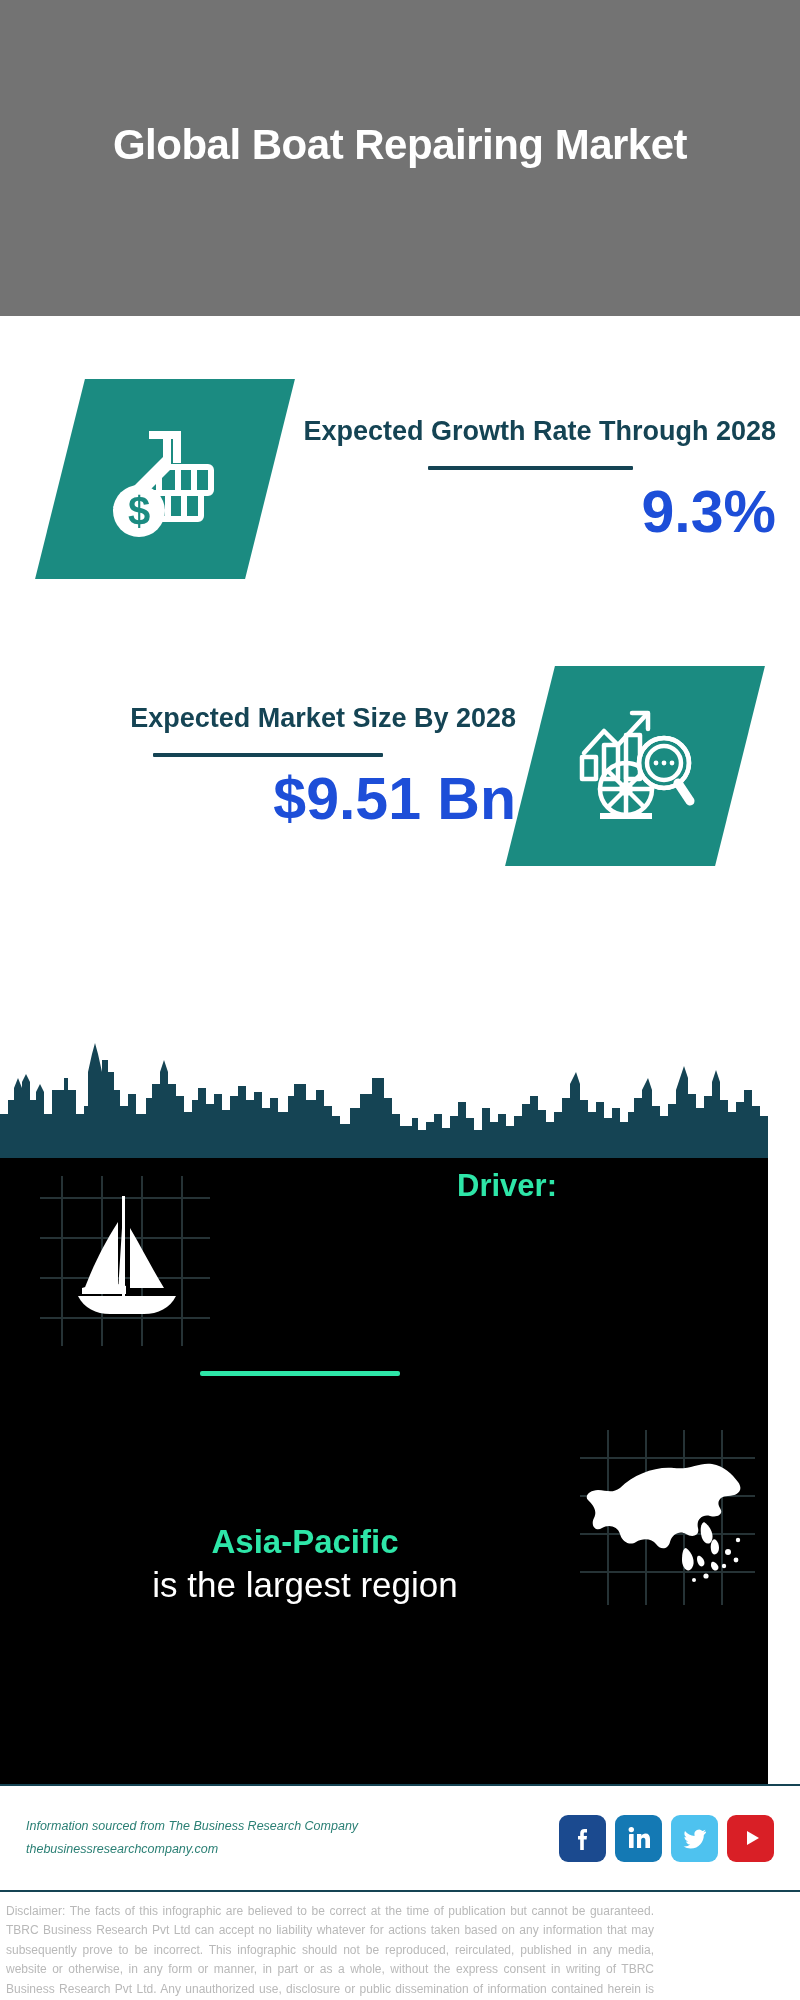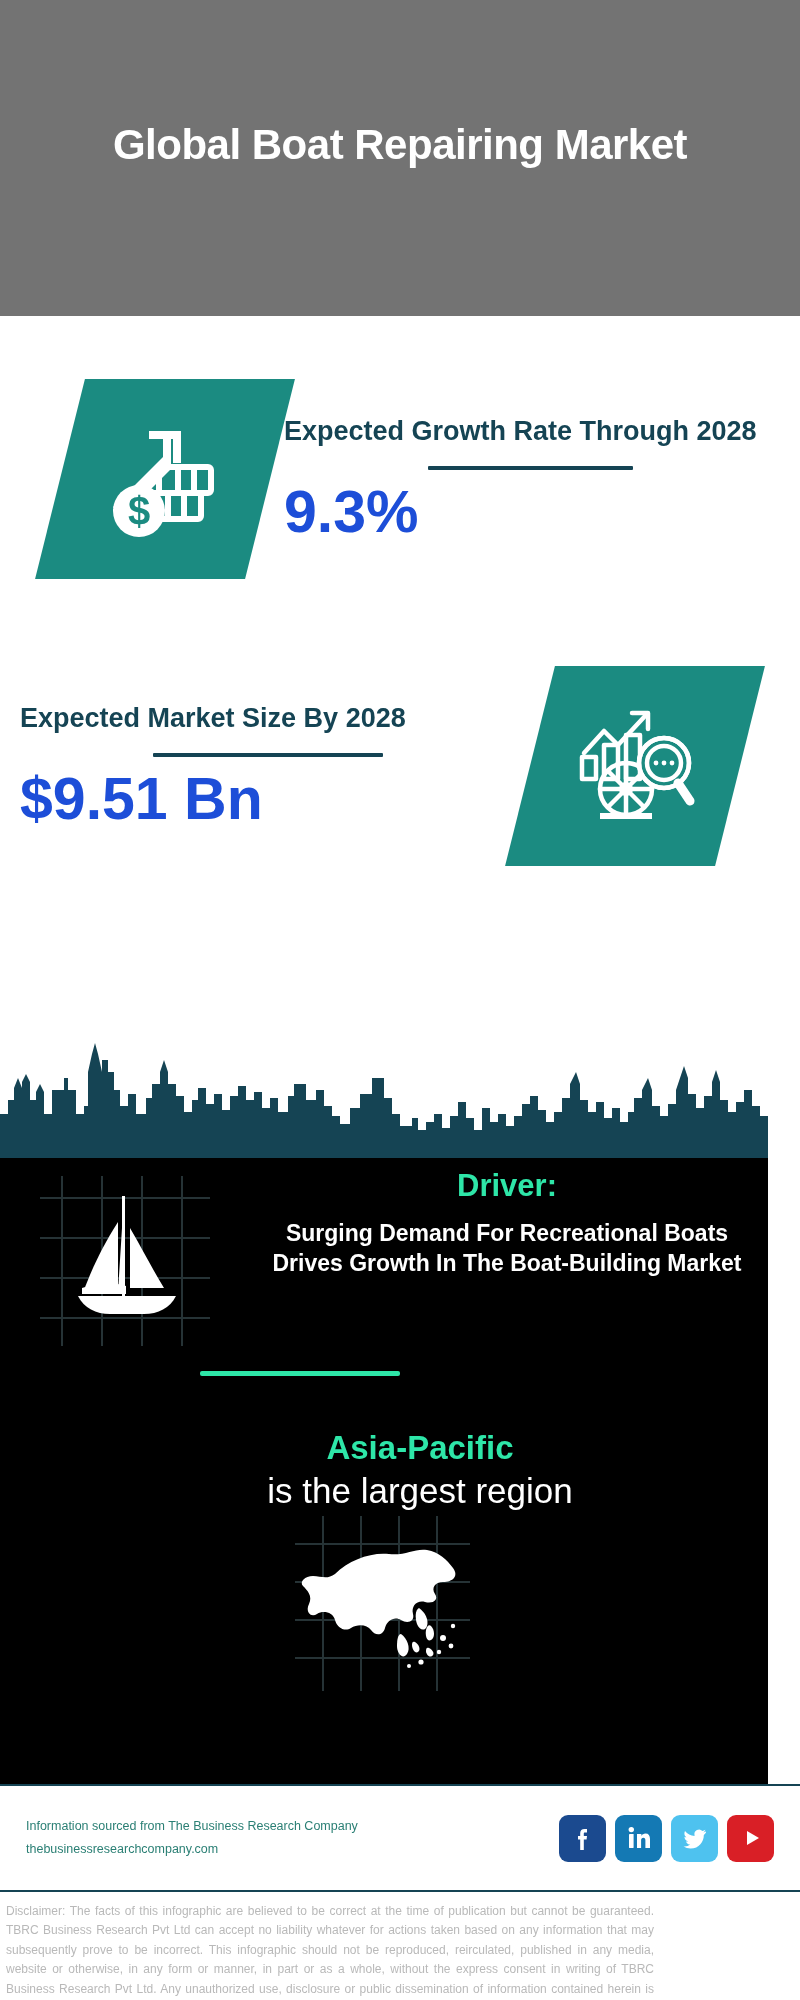--- a/index.html
+++ b/index.html
@@ -33,21 +33,21 @@
 
   .para {
     width:210px; height:200px; flex:0 0 210px;
     background:#1b8b81;
     transform:skewX(-14deg);
     display:flex; align-items:center; justify-content:center;
     position:relative;
   }
   .para > svg { transform:skewX(14deg); }
 
-  .stat-text { flex:1; text-align:left; padding:0 14px; }
+  .stat-text { flex:1; text-align:right; padding:0 14px; }
   .stat-label {
     color:#154454; font-size:27px; font-weight:bold; line-height:1.28;
   }
   .stat-rule {
     width:205px; height:4px; background:#154454;
     margin:17px auto 12px auto; border-radius:1px;
   }
   .stat-value {
     color:#1d4ed8; font-size:59px; font-weight:bold; line-height:1.05;
   }
@@ -83,34 +83,34 @@
   }
 
   .mid-rule {
     position:absolute; top:1140px; left:200px; width:200px; height:5px;
     background:#2ee6a8; border-radius:2px;
   }
 
   
   .region-wrap {
     position:absolute; top:1195px; left:0; width:800px;
-    display:flex; align-items:center;flex-direction:column;
+    display:flex; align-items:flex-end;
   }
   .region-cell { flex:1; text-align:center; padding-left:40px; }
   .map-cell { width:230px; flex:0 0 230px; position:relative; height:180px; }
   .region-name { color:#2ee6a8; font-size:33px; font-weight:bold; line-height:1.2; }
   .region-sub { color:#ffffff; font-size:35px; line-height:1.32; }
 
   
   .footer {
     position:absolute; top:1784px; left:0; width:800px; height:108px;
     background:#ffffff; border-top:2px solid #154454; border-bottom:2px solid #154454;
     display:flex; align-items:center; padding:0 26px;
   }
-  .footer-text { flex:1; color:#2a7f74; font-size:12.5px; line-height:1.85; }
+  .footer-text { flex:1; color:#2a7f74; font-size:12.5px; line-height:1.85;font-style:italic; }
   .socials { display:flex; gap:9px; align-items:center; }
   .social {
     width:47px; height:47px; border-radius:9px;
     display:flex; align-items:center; justify-content:center;
   }
   .social svg { display:block; }
 
   .disclaimer {
     position:absolute; top:1898px; left:0; width:660px; padding:4px 6px 0 6px;
     color:#b9b9b9; font-size:12px; line-height:1.62; text-align:justify;
@@ -212,21 +212,20 @@
             <path d="M66 34 C48 62 38 86 32 102 L66 102 Z"></path>
             <path d="M78 40 C92 64 102 84 112 100 L78 100 Z"></path>
             <path d="M30 100 C46 94 62 94 74 98 L74 106 L30 106 Z"></path>
             <rect x="70" y="8" width="3" height="100"></rect>
             <path d="M26 108 L124 108 C118 120 106 126 92 126 L58 126 C44 126 32 120 26 108 Z"></path>
           </g>
         </svg>
       </div>
       <div class="driver-cell">
         <div class="driver-title">Driver:</div>
-        <div class="driver-body">Surging Demand For Recreational Boats Drives Growth In The Boat-Building Market</div>
       </div>
     </div>
 
     <div class="mid-rule" style="position:absolute; top:333px; left:200px;"></div>
 
     <div class="region-wrap" style="top:390px;">
       <div class="region-cell">
         <div class="region-name">Asia-Pacific</div>
         <div class="region-sub">is the largest region</div>
       </div>

